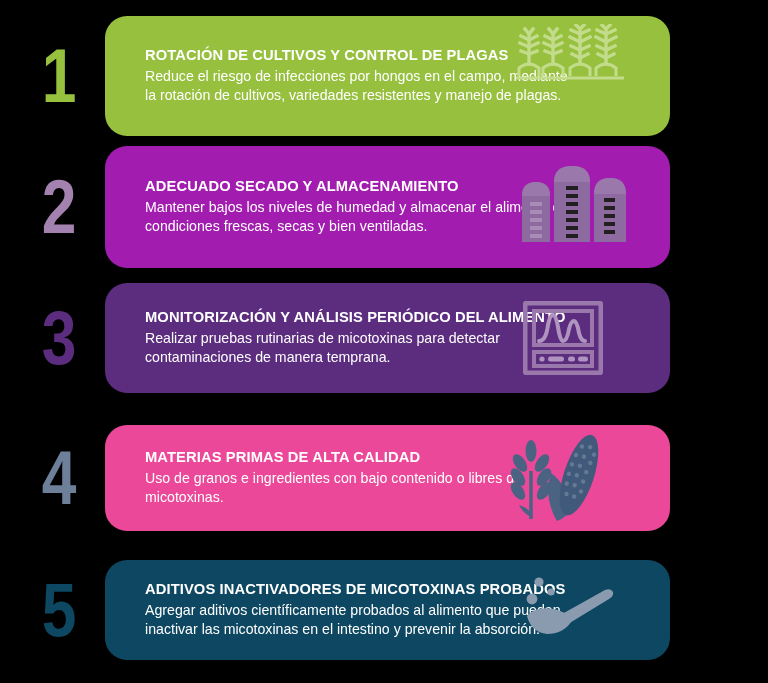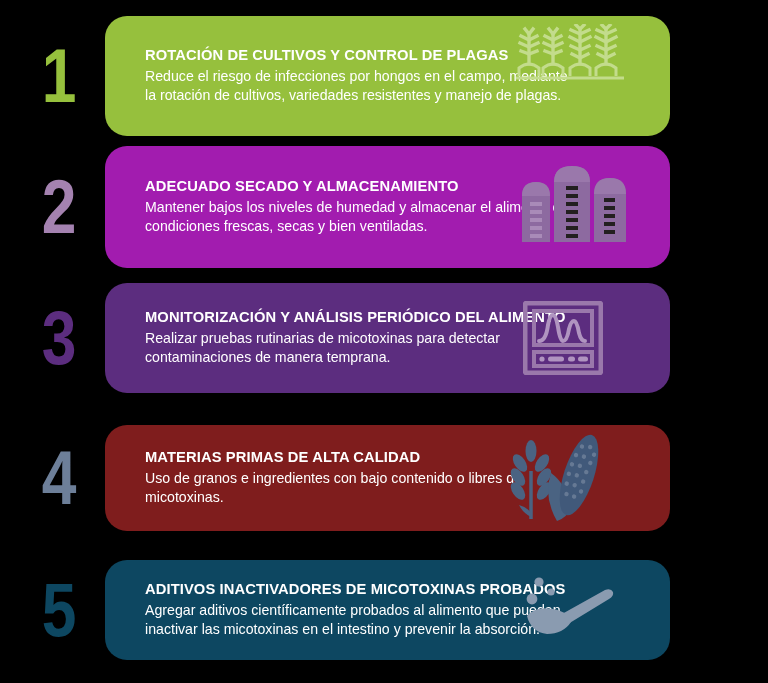--- a/index.html
+++ b/index.html
@@ -97,21 +97,21 @@
   #row-2 .card-icon { left: 518px; top: 18px; width: 112px; height: 78px; }
 
   
   #row-3 { top: 283px; height: 110px; }
   #row-3 .step-card { height: 110px; background: #5c2d7f; }
   #row-3 .step-number { color: #5c2d7f; }
   #row-3 .card-icon { left: 523px; top: 18px; width: 80px; height: 74px; }
 
   
   #row-4 { top: 425px; height: 106px; }
-  #row-4 .step-card { height: 106px; background: #7f1d1d; }
+  #row-4 .step-card { height: 106px; background: #ec4899; }
   #row-4 .step-number { color: #6d7f99; }
   #row-4 .card-icon { left: 495px; top: 2px; width: 120px; height: 100px; }
 
   
   #row-5 { top: 560px; height: 100px; }
   #row-5 .step-card { height: 100px; background: #0d4761; }
   #row-5 .step-number { color: #0d4761; }
   #row-5 .card-icon { left: 513px; top: 8px; width: 110px; height: 74px; }
 </style>
 </head>

